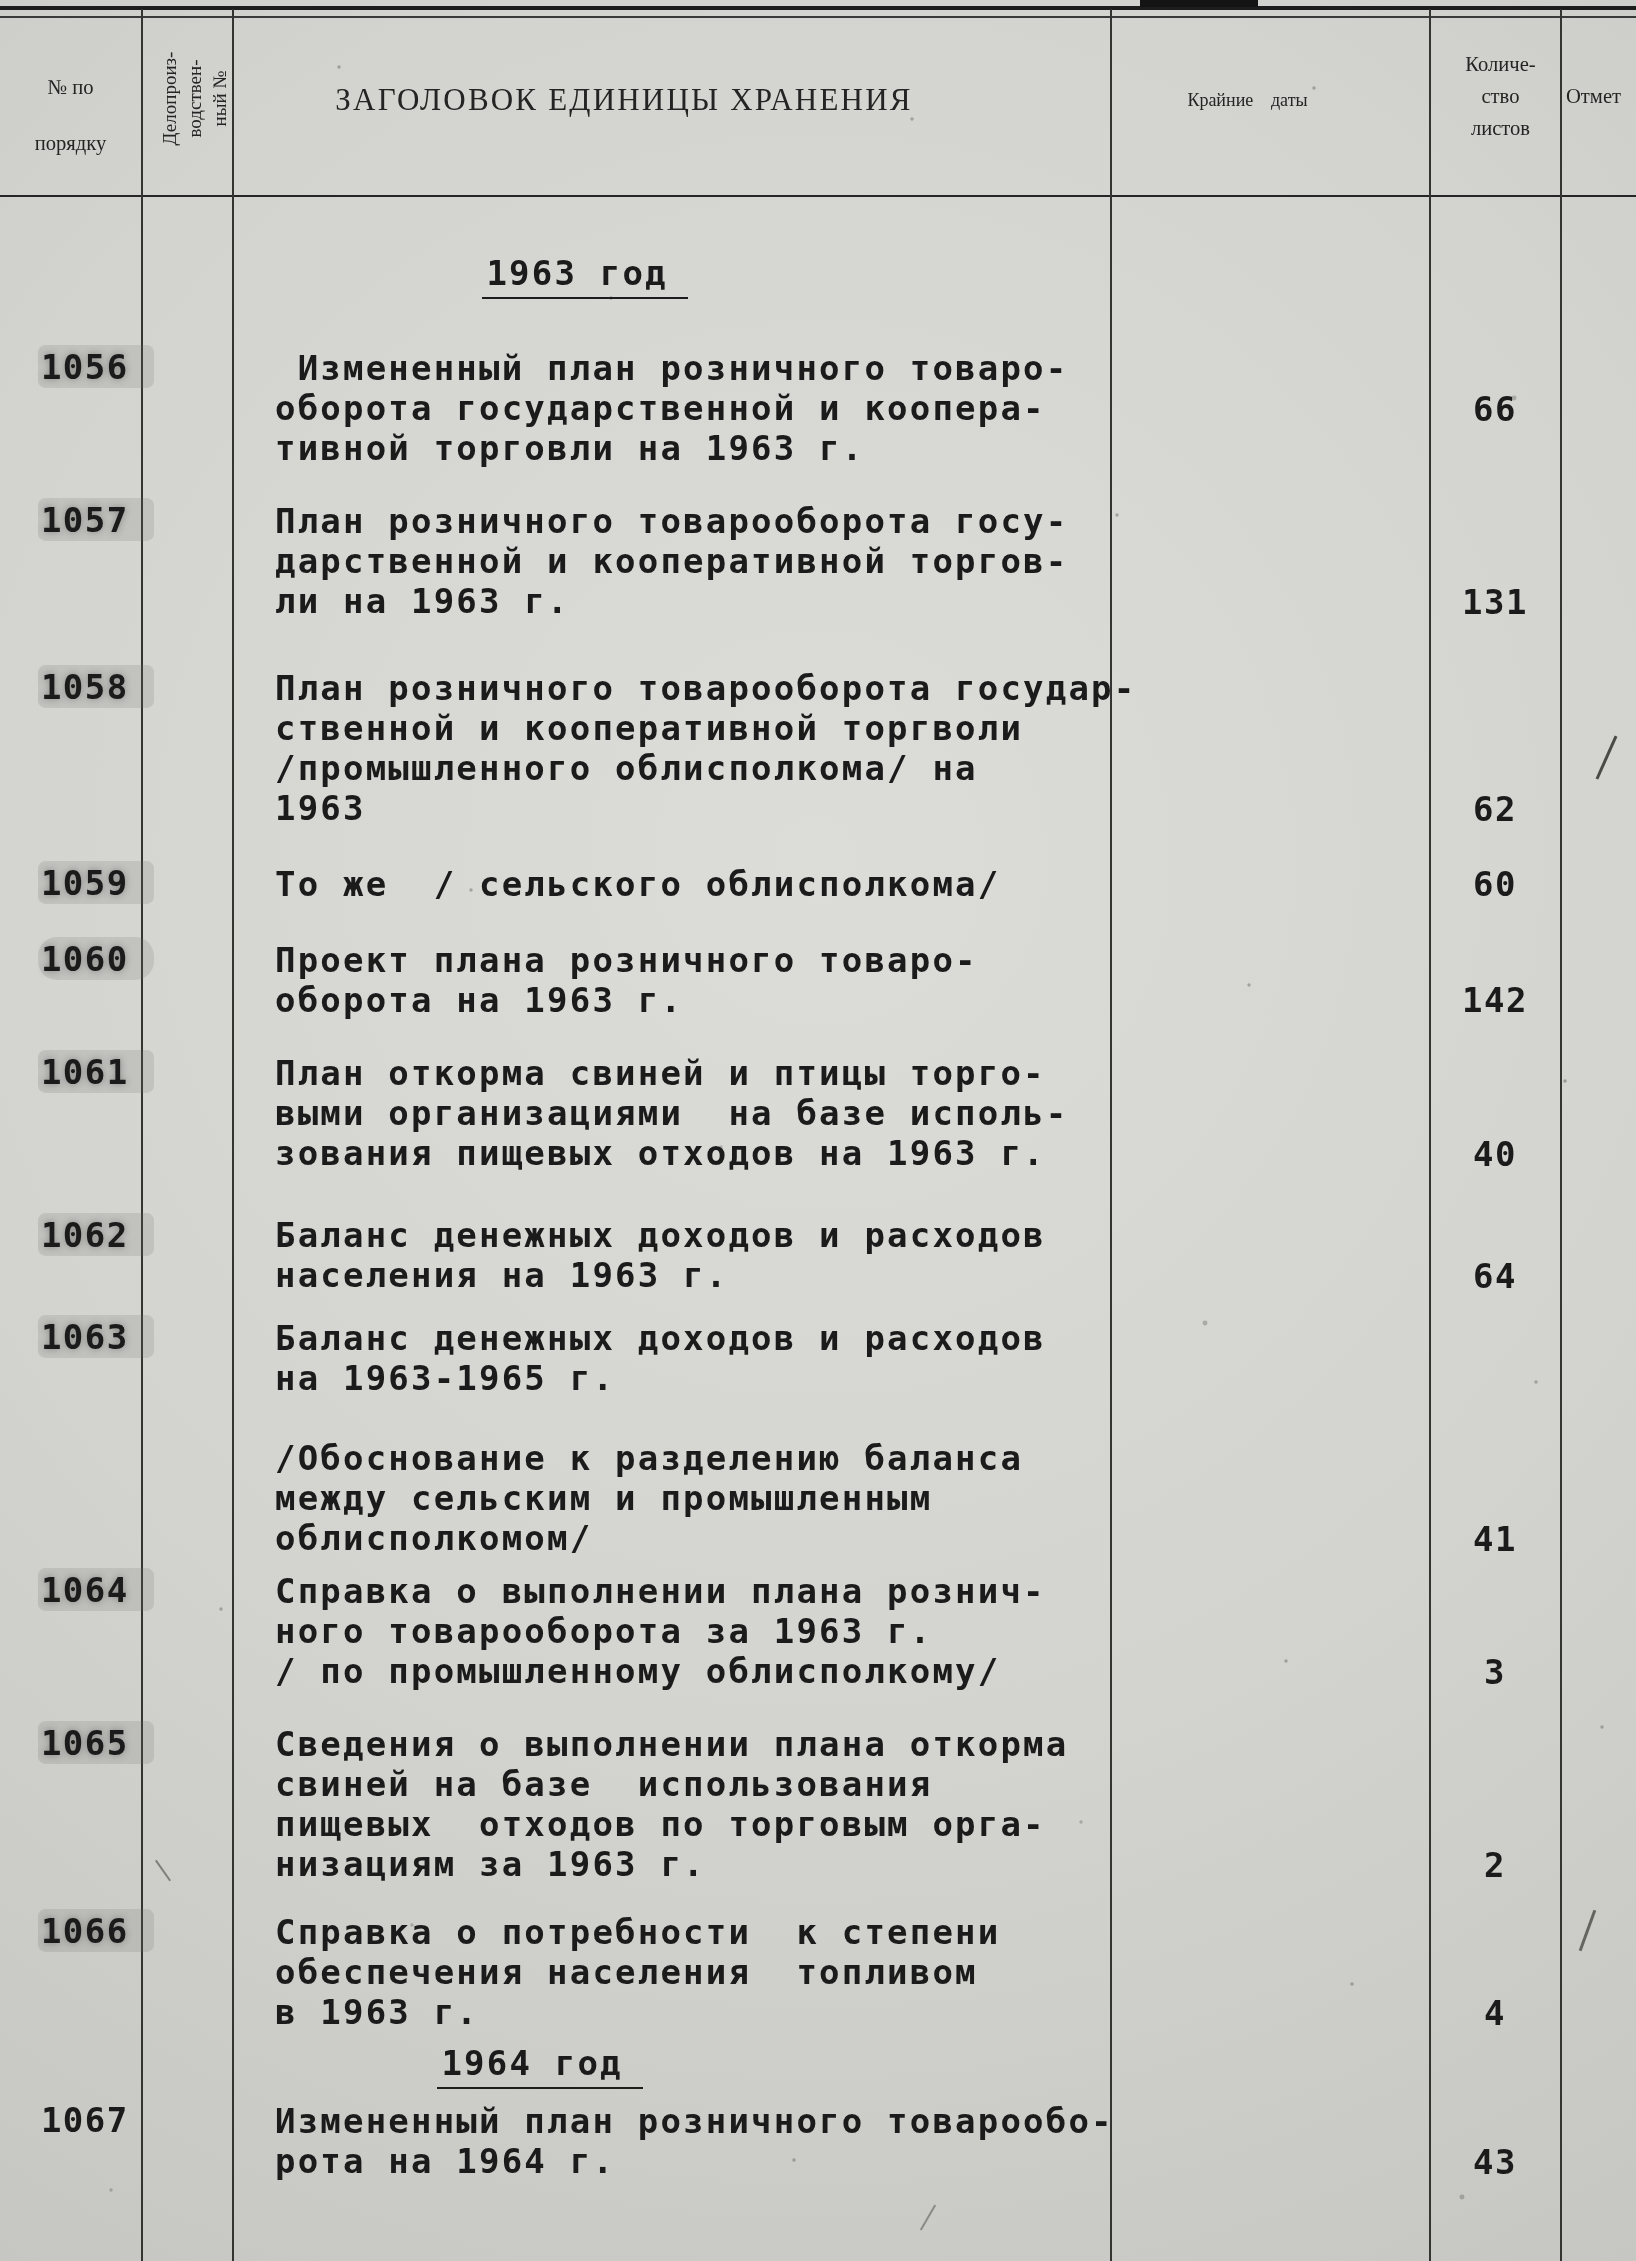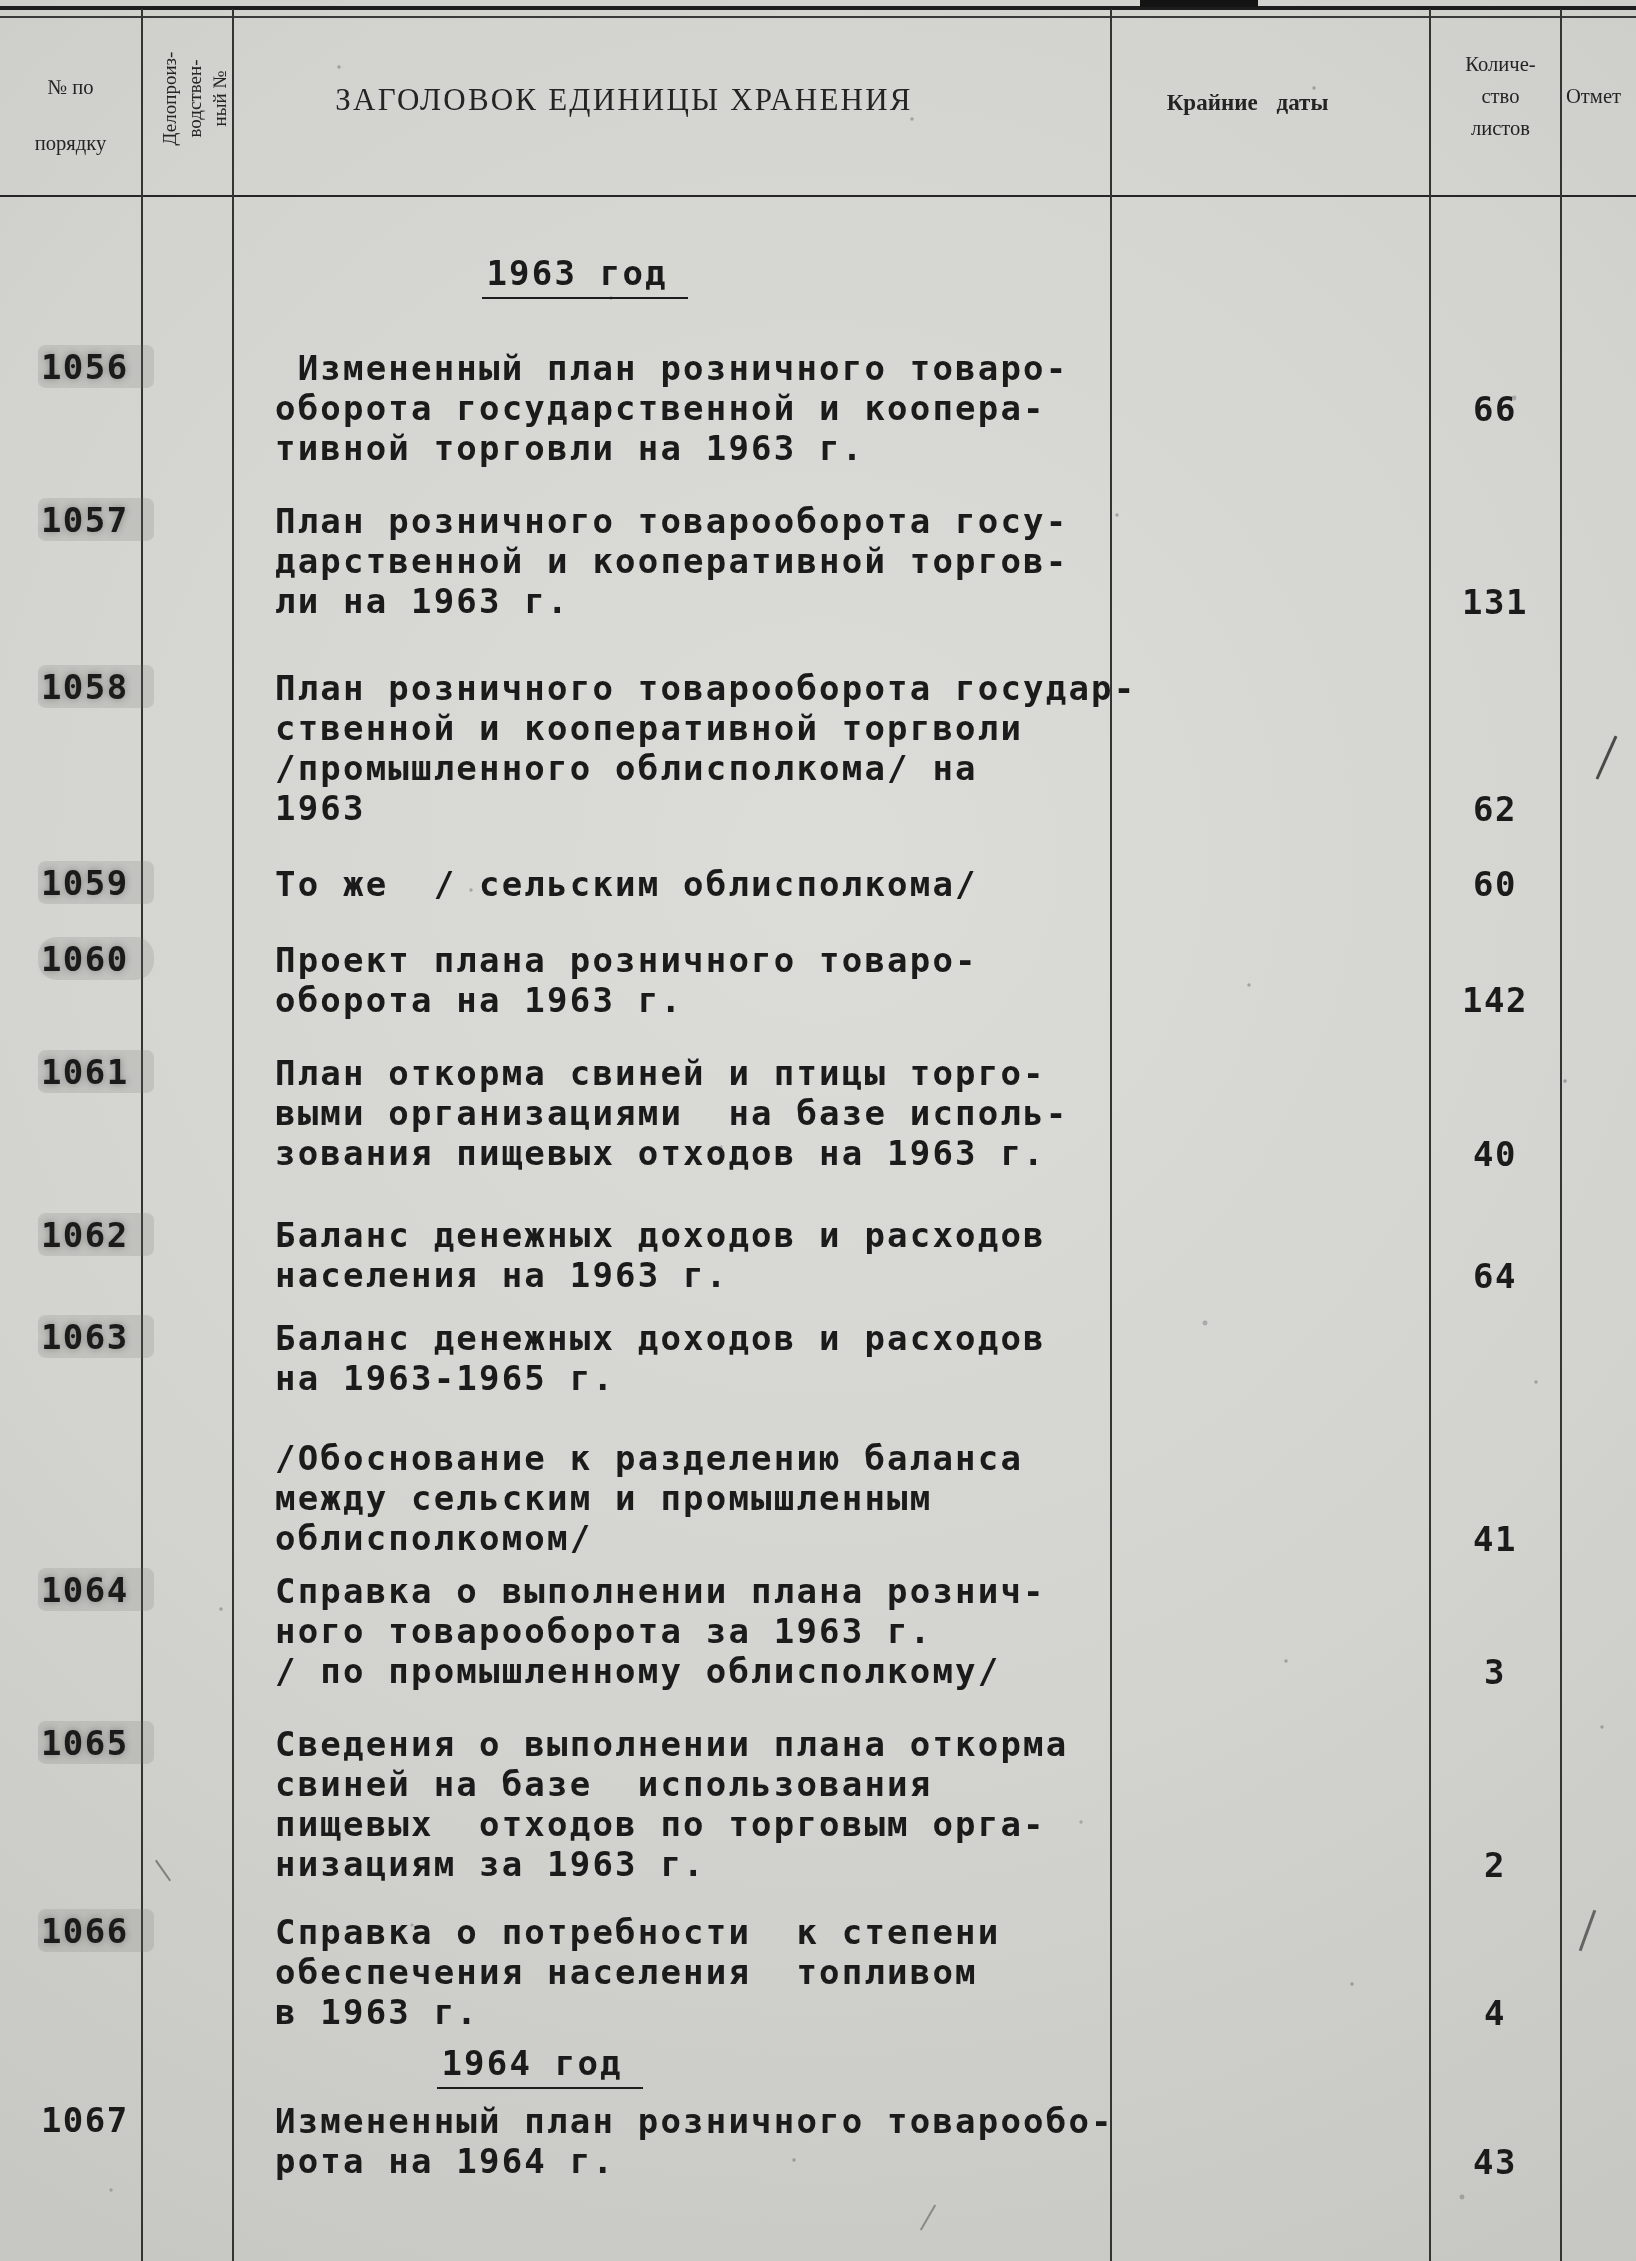--- a/index.html
+++ b/index.html
@@ -26,21 +26,21 @@
     text-align:center;
   }
   .colhead-order{left:0;top:59px;width:141px;font-size:20.6px;line-height:56px;}
   .colhead-record{
     left:157px;top:185px;width:173px;
     font-size:19px;line-height:25px;
     transform-origin:0 0;transform:rotate(-90deg);
     text-align:center;
   }
   .colhead-title{left:232px;top:82px;width:784px;font-size:31px;letter-spacing:2.2px;}
-  .colhead-dates{left:1110px;top:90px;width:275px;font-size:23px;word-spacing:13.2px;font-weight:bold;}
+  .colhead-dates{left:1110px;top:90px;width:275px;font-size:18px;word-spacing:13.2px;}
   .colhead-qty{left:1429px;top:48px;width:143px;font-size:20.6px;line-height:32px;}
   .colhead-mark{left:1566px;top:85px;width:81px;font-size:20.6px;text-align:left;}
   .year-heading{
     position:absolute;
     font-size:34px;font-weight:700;letter-spacing:2.2px;
     border-bottom:2.9px solid #1d1d1d;
     padding:0 20.6px 4.4px 4.4px;
     white-space:pre;
   }
   .entry-num{
@@ -137,21 +137,21 @@
 дарственной и кооперативной торгов-
 ли на 1963 г.</div>
       <div class="entry-count" style="top: 582px;">131</div>
       <div class="entry-num" style="top: 665px;">1058</div>
       <div class="entry-text" style="top: 668px;">План розничного товарооборота государ-
 ственной и кооперативной торгволи
 /промышленного облисполкома/ на
 1963</div>
       <div class="entry-count" style="top: 789px;">62</div>
       <div class="entry-num" style="top: 861px;">1059</div>
-      <div class="entry-text" style="top: 864px;">То же  / сельским облисполкома/</div>
+      <div class="entry-text" style="top: 864px;">То же  / сельского облисполкома/</div>
       <div class="entry-count" style="top: 864px;">60</div>
       <div class="entry-num" style="top: 937px; border-radius: 19px;">1060</div>
       <div class="entry-text" style="top: 940px;">Проект плана розничного товаро-
 оборота на 1963 г.</div>
       <div class="entry-count" style="top: 980px;">142</div>
       <div class="entry-num" style="top: 1050px;">1061</div>
       <div class="entry-text" style="top: 1053px;">План откорма свиней и птицы торго-
 выми организациями  на базе исполь-
 зования пищевых отходов на 1963 г.</div>
       <div class="entry-count" style="top: 1134px;">40</div>

